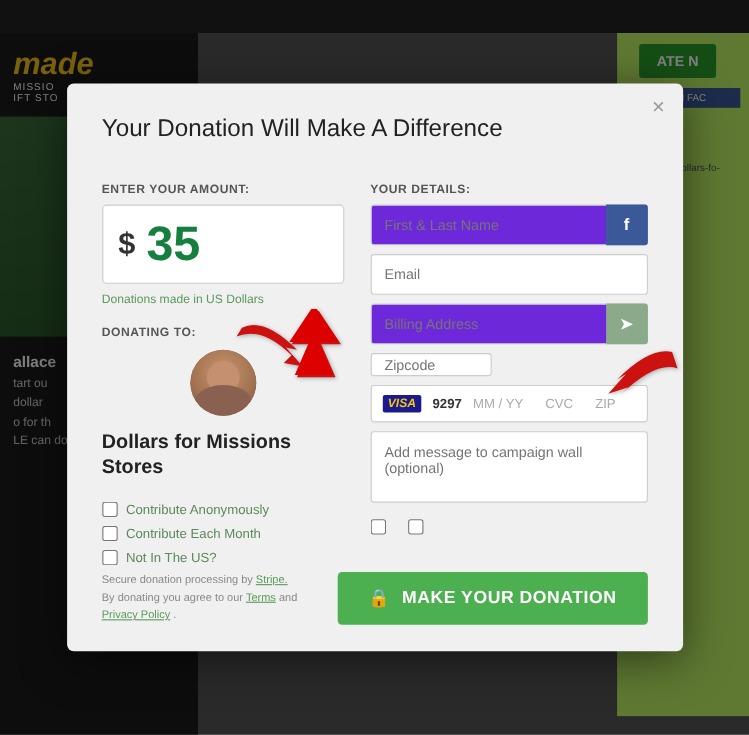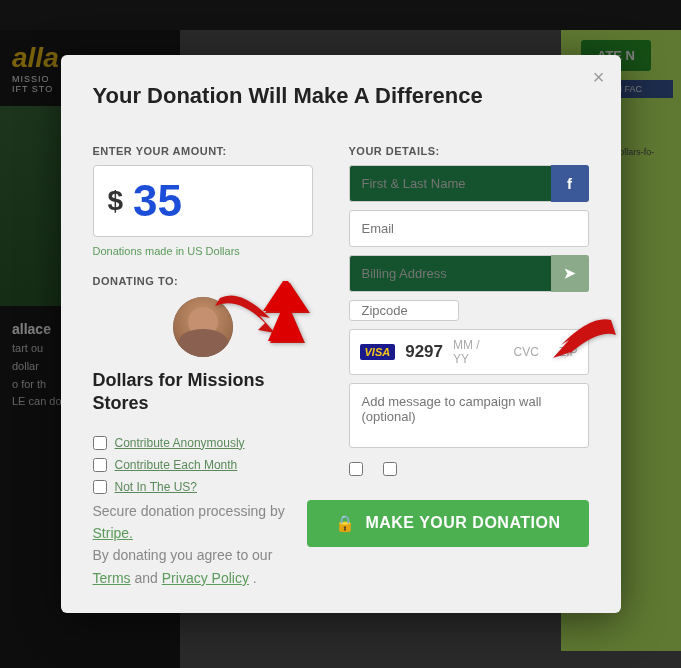--- a/index.html
+++ b/index.html
@@ -135,28 +135,28 @@
       position: absolute;
       top: 12px; right: 16px;
       font-size: 20px;
       color: #999;
       cursor: pointer;
       line-height: 1;
     }
 
     .modal-title {
       font-size: 22px;
-      font-weight: 700;
+      font-weight: 400;
       color: #222;
       margin-bottom: 36px;
     }
 
     .modal-body {
       display: flex;
-      gap: 36px;
+      gap: 24px;
     }
 
     .left-col {
       flex: 0 0 220px;
     }
 
     .right-col {
       flex: 1;
     }
 
@@ -182,21 +182,21 @@
     .dollar-sign {
       font-size: 28px;
       font-weight: 700;
       color: #333;
       margin-right: 10px;
     }
 
     .amount-value {
       font-size: 44px;
       font-weight: 900;
-      color: #1d4ed8;
+      color: #15803d;
     }
 
     .amount-note {
       font-size: 11px;
       color: #5a9a5a;
       margin-bottom: 18px;
     }
 
     .donating-label {
       font-size: 11px;
@@ -272,21 +272,20 @@
       flex-direction: column;
       gap: 8px;
     }
 
     .checkbox-row {
       display: flex;
       align-items: center;
       gap: 8px;
       font-size: 12px;
       color: #5a8a5a;
-      text-decoration: underline;
     }
 
     .checkbox-row input[type="checkbox"] {
       width: 14px;
       height: 14px;
     }
 
     
     .input-field {
       width: 100%;
@@ -305,21 +304,21 @@
       margin-bottom: 8px;
     }
 
     .input-with-icon input {
       width: 100%;
       border: 1px solid #ccc;
       border-radius: 3px;
       padding: 10px 38px 10px 12px;
       font-size: 13px;
       color: #aaa;
-      background: #14532d;
+      background: #6d28d9;
       outline: none;
     }
 
     .input-icon {
       position: absolute;
       right: 0;
       top: 0;
       height: 100%;
       width: 38px;
       display: flex;
@@ -370,21 +369,21 @@
       background: #1a1a8c;
       color: #f5c518;
       font-weight: 900;
       font-size: 11px;
       padding: 2px 5px;
       border-radius: 2px;
       font-style: italic;
     }
 
     .card-number {
-      font-size: 17px;
+      font-size: 12px;
       color: #333;
       font-weight: 600;
     }
 
     .card-placeholder {
       font-size: 12px;
       color: #aaa;
     }
 
     .card-sep {
@@ -428,21 +427,21 @@
     }
 
     .modal-footer {
       margin-top: 6px;
       display: flex;
       gap: 20px;
       align-items: flex-start;
     }
 
     .footer-secure {
-      font-size: 14px;
+      font-size: 10px;
       color: #888;
       line-height: 1.6;
       flex: 1;
     }
 
     .footer-secure a {
       color: #5a9a5a;
       text-decoration: underline;
     }
 
@@ -471,21 +470,21 @@
       filter: drop-shadow(1px 1px 2px rgba(0,0,0,0.3));
     }
   </style>
 </head>
 <body>
 
 <div class="bg-content">
   <div class="bg-top-bar"></div>
   <div class="bg-left-panel">
     <div class="bg-left-logo">
-      <div class="logo-text">alla</div>
+      <div class="logo-text">made</div>
       <div class="logo-sub">MISSIO<br>IFT STO</div>
     </div>
     <div class="bg-left-img"></div>
     <div class="bg-left-text">
       <strong>allace</strong><br>
       tart ou<br>
       dollar<br>
       o for th<br>
       LE can do A LOT!
     </div>

